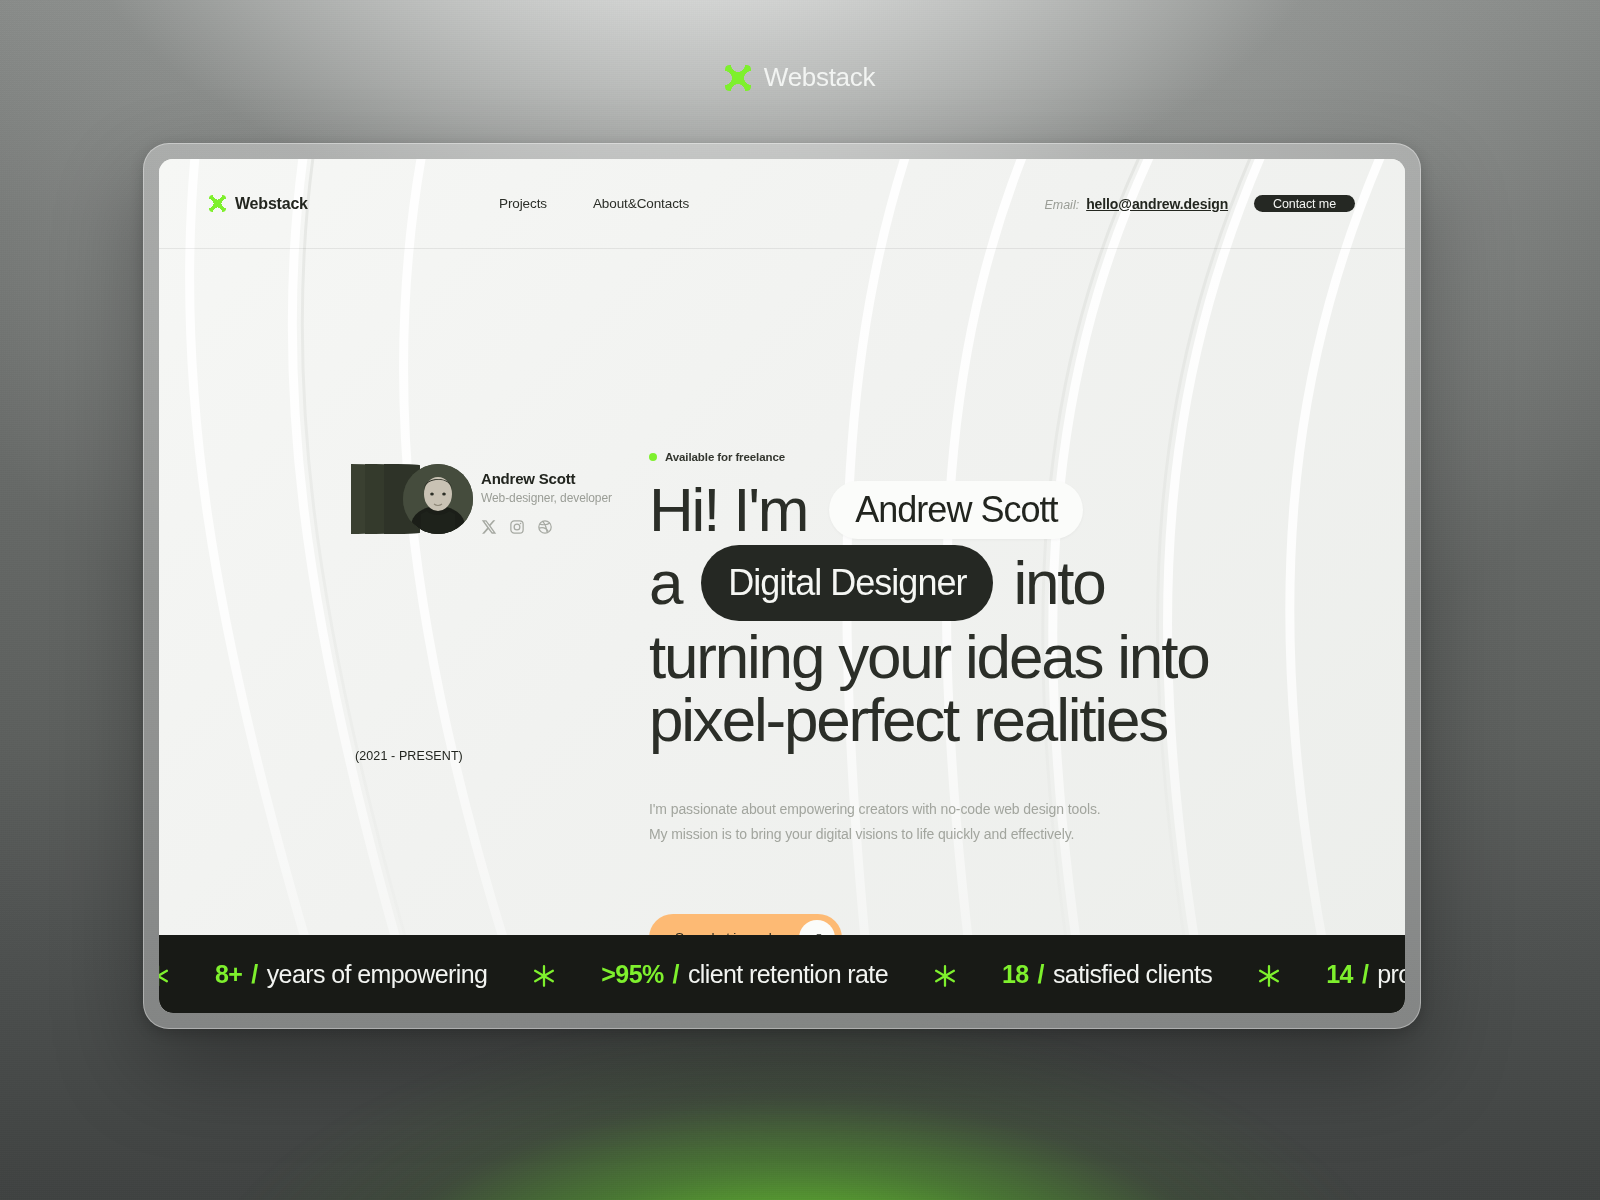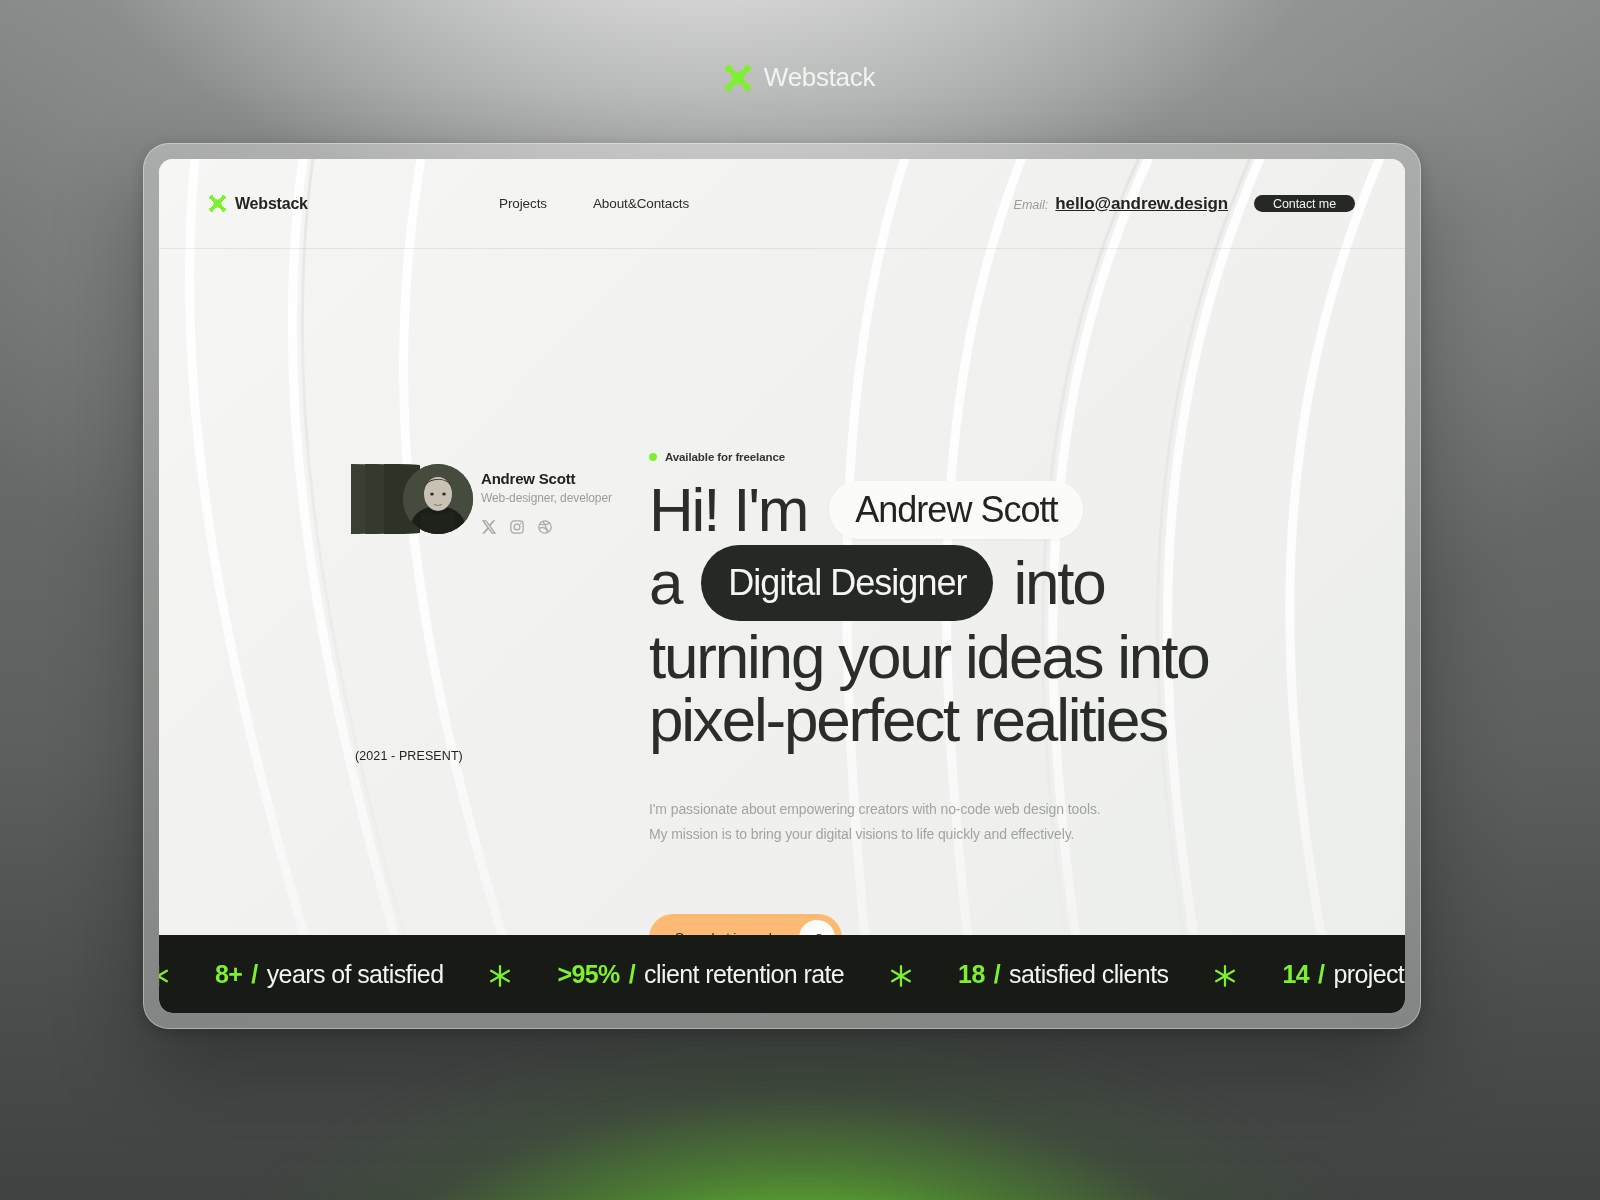--- a/index.html
+++ b/index.html
@@ -147,21 +147,21 @@
     color: #2b2e28;
     text-decoration: none;
     letter-spacing: -0.1px;
   }
   #header-right {
     margin-left: auto;
     display: flex; align-items: center; gap: 26px;
   }
   #email-block { display: flex; align-items: baseline; gap: 7px; }
   #email-label { font-size: 12.5px; color: #9a9d96; font-style: italic; }
-  #email-value { font-size: 17px; color: #23261f; font-weight: bold; letter-spacing: -0.1px; }
+  #email-value { font-size: 14px; color: #23261f; font-weight: bold; letter-spacing: -0.1px; }
   #contact-me-button {
     background: #252823;
     color: #f4f5f3;
     border: none;
     border-radius: 999px;
     height: 17px;
     padding: 0 19px;
     font-size: 12.5px;
     font-family: inherit;
     cursor: pointer;
@@ -494,21 +494,21 @@
 
           <span class="stat-sep">
             <svg viewBox="0 0 24 24" stroke="currentColor" stroke-width="2.1" stroke-linecap="round">
                 <path d="M12 3v18M3.8 7.2l16.4 9.6M20.2 7.2L3.8 16.8"></path>
               </svg>
           </span>
 
           <div class="stat-item">
             <span class="stat-value">8+</span>
             <span class="stat-slash">/</span>
-            <span class="stat-label">years of satisfied</span>
+            <span class="stat-label">years of empowering</span>
           </div>
 
           <span class="stat-sep">
             <svg viewBox="0 0 24 24" stroke="currentColor" stroke-width="2.1" stroke-linecap="round">
                 <path d="M12 3v18M3.8 7.2l16.4 9.6M20.2 7.2L3.8 16.8"></path>
               </svg>
           </span>
 
           <div class="stat-item">
             <span class="stat-value">&gt;95%</span>

